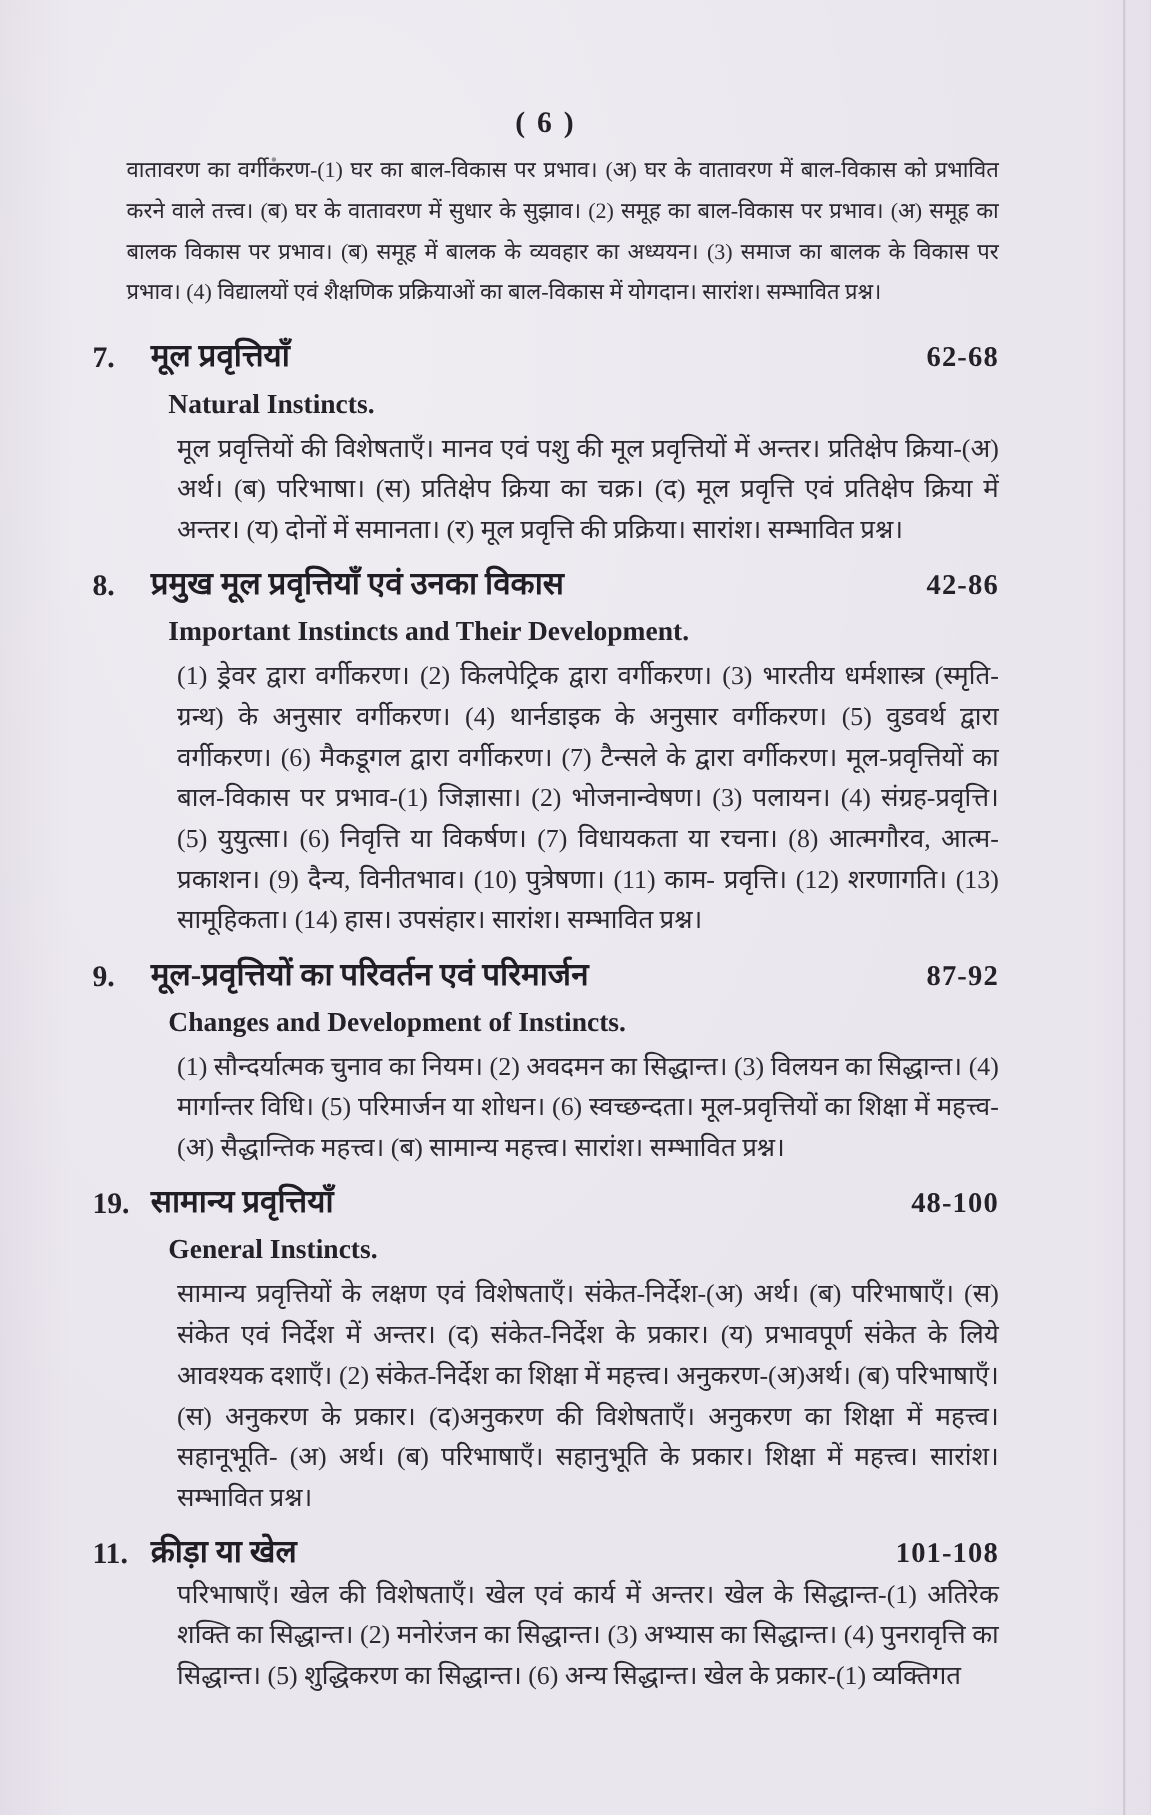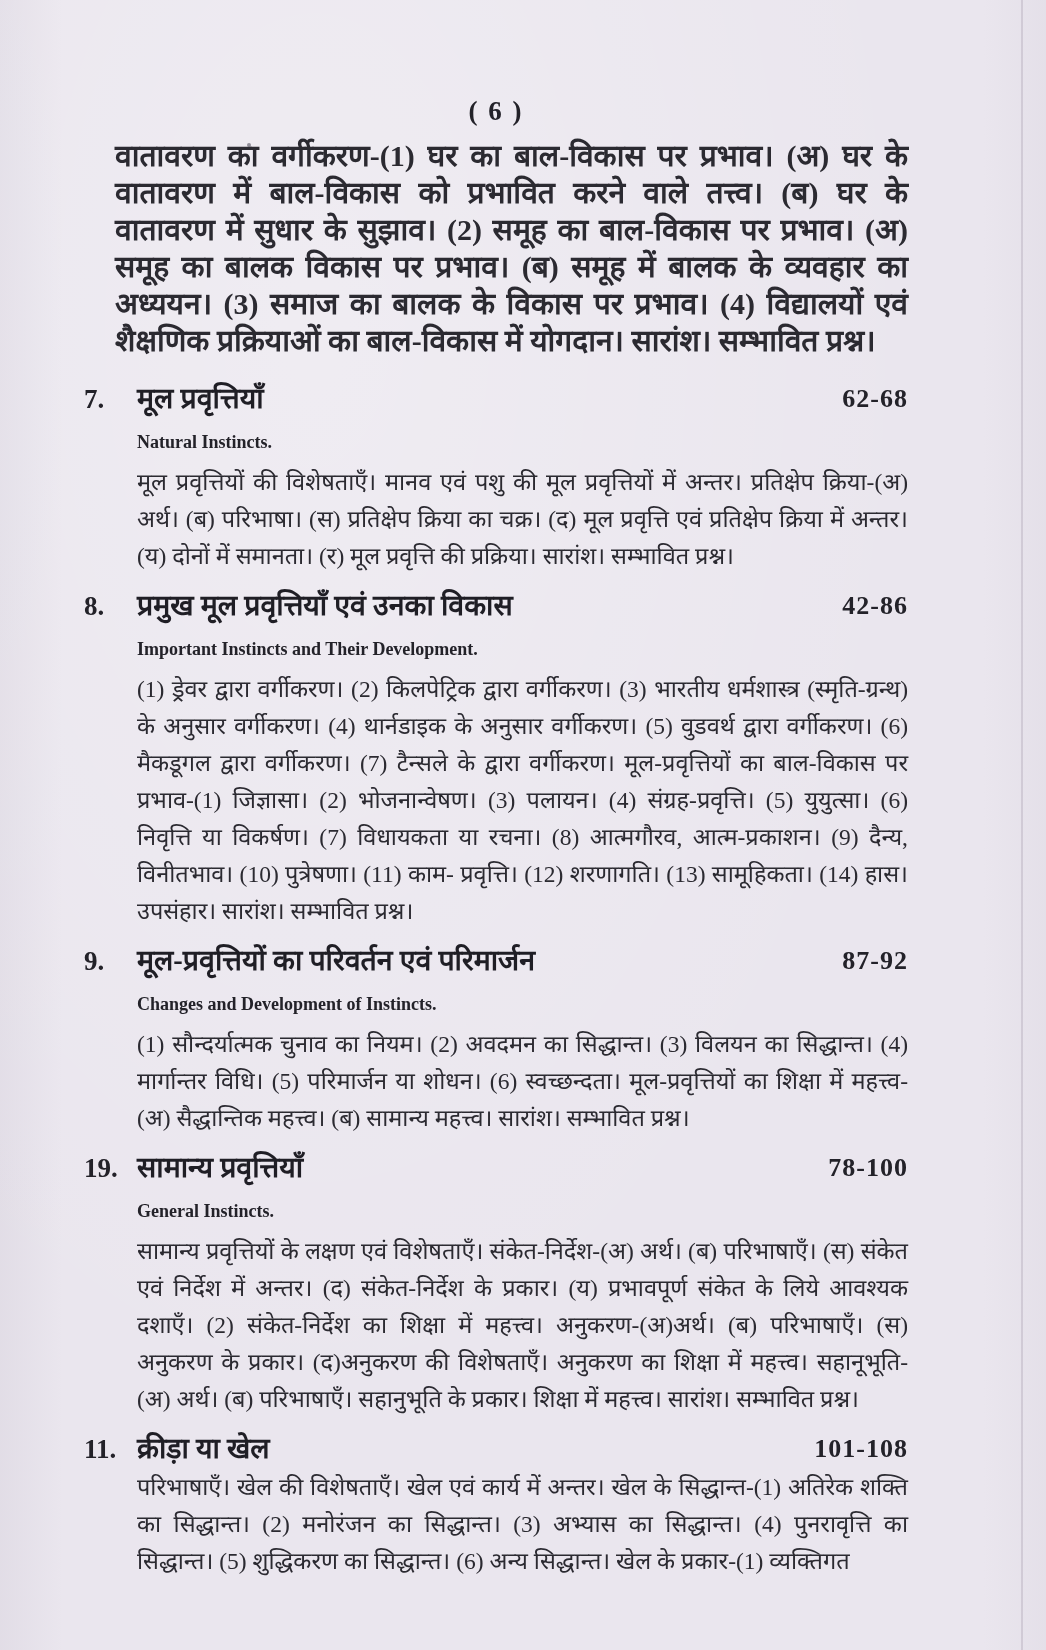--- a/index.html
+++ b/index.html
@@ -35,25 +35,24 @@
   .page-number {
     text-align: center;
     font-size: 27px;
     font-weight: 700;
     letter-spacing: 2px;
     margin-bottom: 10px;
     color: #232229;
   }
   .intro {
     margin-left: 31px;
-    font-size: 30px;
+    font-size: 20px;
     line-height: 37px;
     text-align: justify;
     margin-bottom: 20px;
-    font-weight: bold;
   }
   .entry {
     display: flex;
     margin-top: 11px;
   }
   .entry-num {
     flex: 0 0 53px;
     font-size: 27px;
     font-weight: 700;
     color: #232229;
@@ -73,30 +72,31 @@
   .entry-pages {
     margin-left: auto;
     font-size: 26px;
     font-weight: 700;
     letter-spacing: 1px;
     color: #232229;
     white-space: nowrap;
     padding-left: 20px;
   }
   .entry-title-en {
-    font-size: 18px;
+    font-size: 25px;
     font-weight: 700;
     color: #232229;
-    margin: 5px 0 4px 0;
+    margin: 5px 0 4px 16px;
     line-height: 36px;
   }
   .entry-desc {
     font-size: 23.5px;
     line-height: 37px;
     text-align: justify;
+    margin-left: 24px;
   }
   .speck {
     position: absolute;
     width: 4px;
     height: 4px;
     border-radius: 50%;
     background: rgba(70,65,80,0.55);
   }
 </style>
 </head>
@@ -146,21 +146,21 @@
         <div class="entry-title-en">Changes and Development of Instincts.</div>
         <div class="entry-desc">(1) सौन्दर्यात्मक चुनाव का नियम। (2) अवदमन का सिद्धान्त। (3) विलयन का सिद्धान्त। (4) मार्गान्तर विधि। (5) परिमार्जन या शोधन। (6) स्वच्छन्दता। मूल-प्रवृत्तियों का शिक्षा में महत्त्व-(अ) सैद्धान्तिक महत्त्व। (ब) सामान्य महत्त्व। सारांश। सम्भावित प्रश्न।</div>
       </div>
     </div>
 
     <div class="entry">
       <div class="entry-num">19.</div>
       <div class="entry-body">
         <div class="entry-heading">
           <span class="entry-title-hi">सामान्य प्रवृत्तियाँ</span>
-          <span class="entry-pages">78-100</span>
+          <span class="entry-pages">48-100</span>
         </div>
         <div class="entry-title-en">General Instincts.</div>
         <div class="entry-desc">सामान्य प्रवृत्तियों के लक्षण एवं विशेषताएँ। संकेत-निर्देश-(अ) अर्थ। (ब) परिभाषाएँ। (स) संकेत एवं निर्देश में अन्तर। (द) संकेत-निर्देश के प्रकार। (य) प्रभावपूर्ण संकेत के लिये आवश्यक दशाएँ। (2) संकेत-निर्देश का शिक्षा में महत्त्व। अनुकरण-(अ)अर्थ। (ब) परिभाषाएँ। (स) अनुकरण के प्रकार। (द)अनुकरण की विशेषताएँ। अनुकरण का शिक्षा में महत्त्व। सहानूभूति- (अ) अर्थ। (ब) परिभाषाएँ। सहानुभूति के प्रकार। शिक्षा में महत्त्व। सारांश। सम्भावित प्रश्न।</div>
       </div>
     </div>
 
     <div class="entry">
       <div class="entry-num">11.</div>
       <div class="entry-body">
         <div class="entry-heading">

